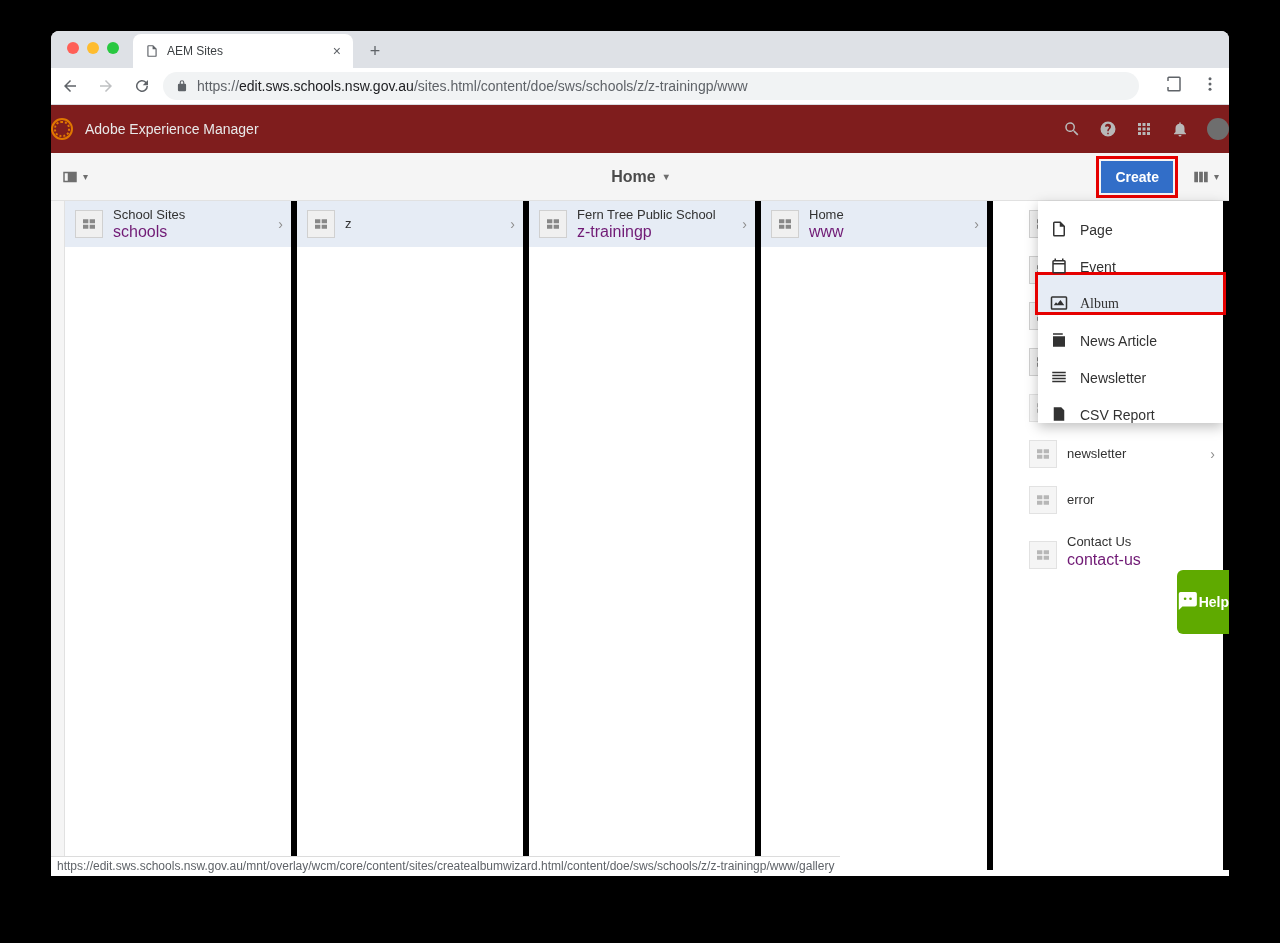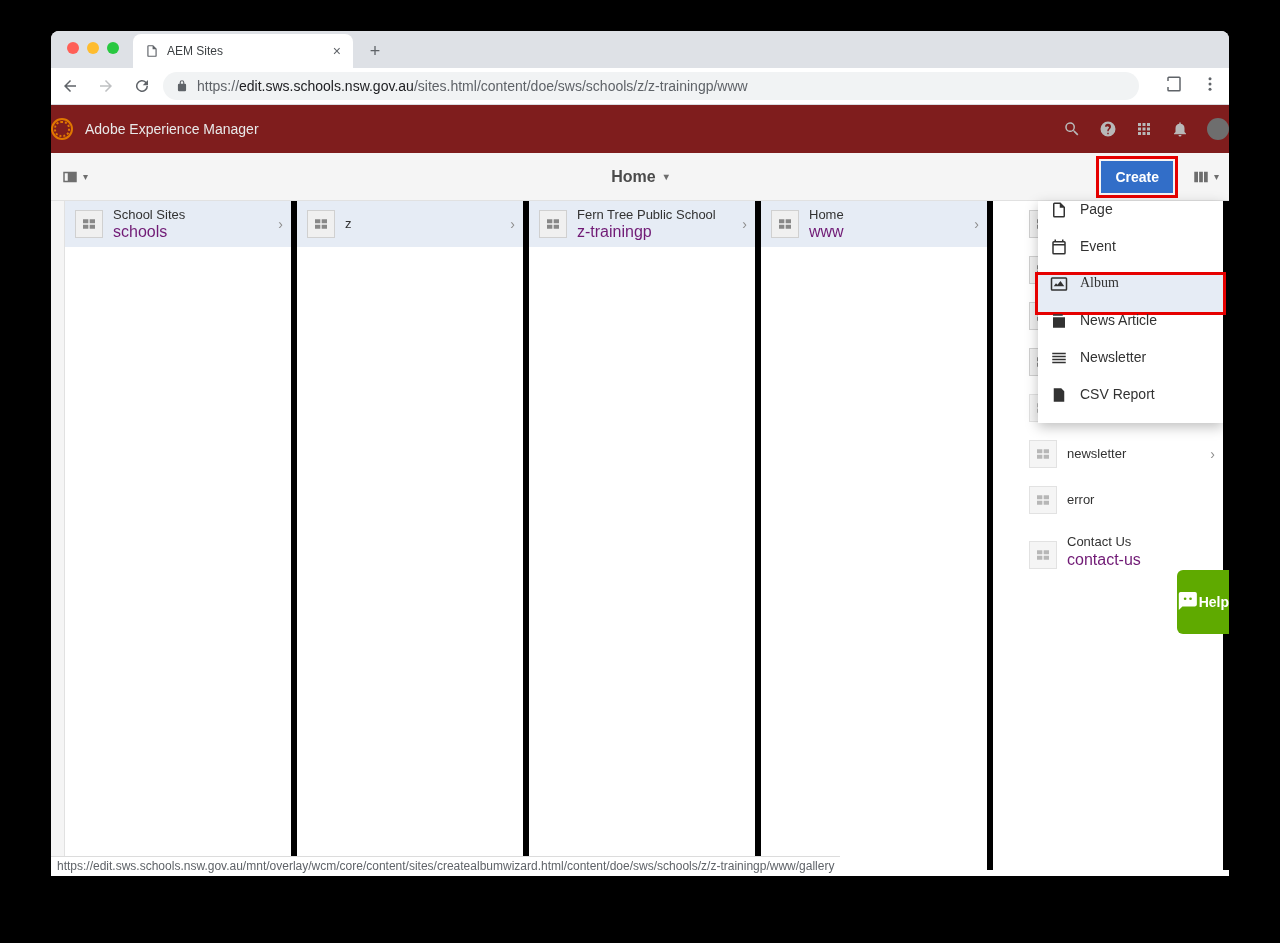--- a/index.html
+++ b/index.html
@@ -46,21 +46,21 @@
   .col-item .thumb { width: 28px; height: 28px; background: #f0f0f0; border: 1px solid #d0d0d0; display: flex; align-items: center; justify-content: center; }
   .col-item .thumb.dim { opacity: 0.6; }
   .col-item .thumb svg { width: 16px; height: 16px; fill: #888; }
   .col-item .txt { flex: 1; display: flex; flex-direction: column; line-height: 1.2; overflow: hidden; }
   .col-item .title { color: #323232; white-space: nowrap; overflow: hidden; text-overflow: ellipsis; }
   .col-item .sub { color: #701a75; font-size: 16px; white-space: nowrap; overflow: hidden; text-overflow: ellipsis; }
   .col-item .arrow { color: #8e8e8e; font-size: 14px; }
   .last-col { flex: 1; position: relative; }
   
   .dropdown { position: absolute; top: 0px; right: 0; width: 185px; background: #fff; box-shadow: 0 4px 12px rgba(0,0,0,0.25); z-index: 10; }
-  .dd-item { height: 37px; display: flex; align-items: flex-start; padding: 0 12px; gap: 12px; font-size: 14px; color: #323232; }
+  .dd-item { height: 37px; display: flex; align-items: flex-end; padding: 0 12px; gap: 12px; font-size: 14px; color: #323232; }
   .dd-item svg { width: 18px; height: 18px; fill: #323232; }
   .dd-item.hl { background: #e6ecf5; font-family: Liberation Serif, serif; }
   .dd-hl-wrap { border: 3px solid #e60000; margin: -3px; }
   
   .help-badge { position: absolute; bottom: 242px; right: 0; width: 52px; height: 64px; background: #5faa00; color: #fff; border-radius: 6px 0 0 6px; display: flex; flex-direction: row; align-items: center; justify-content: center; font-size: 14px; font-weight: 700; }
   .help-badge svg { width: 24px; height: 24px; fill: #fff; margin-bottom: 2px; }
   
   .status-bar { position: absolute; left: 0; bottom: 0; height: 20px; background: #fff; border-top: 1px solid #dcdcdc; font-size: 12px; color: #5f6368; padding: 2px 6px; max-width: 850px; white-space: nowrap; overflow: hidden; }
 </style>
 </head>

